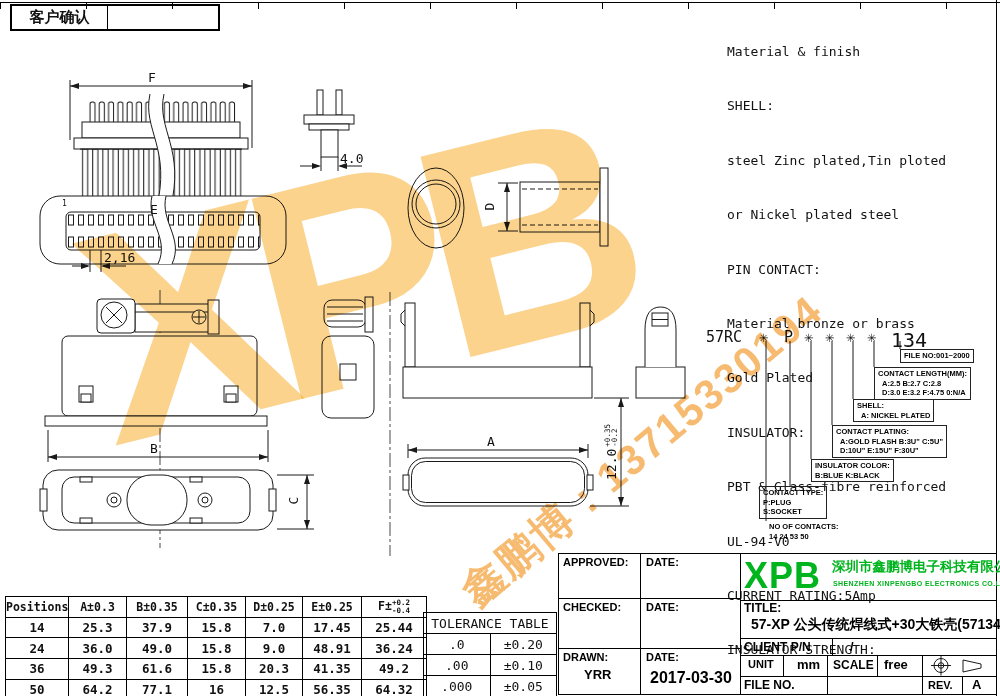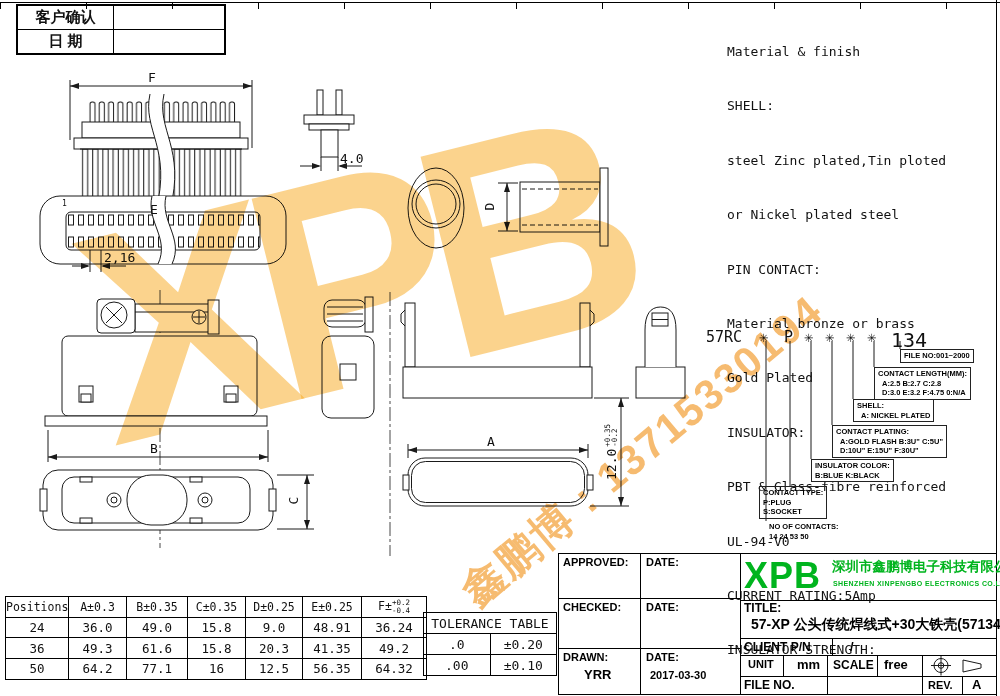--- a/index.html
+++ b/index.html
@@ -12,21 +12,21 @@
   .green{color:#00b41e;}
   .rot{transform:rotate(-90deg);transform-origin:center center;}
   
   #material div{line-height:16.4px;font-size:13px;}
   
   .callout{position:absolute;border:1px solid #222;padding:1px 3px;
            font:bold 7.5px "Liberation Sans",sans-serif;line-height:9.5px;white-space:nowrap;color:#000;}
   
   table{border-collapse:collapse;table-layout:fixed;}
   #pos-table{width:414px;font-size:12.5px;}
-  #pos-table th,#pos-table td{border:1px solid #000;height:19.7px;text-align:center;padding:0;font-weight:normal;}
+  #pos-table th,#pos-table td{border:1px solid #000;height:19.7px;text-align:center;padding:0;font-weight:bold;}
   #pos-table th{font-size:11.5px;}
   .stack{display:inline-flex;flex-direction:column;font-size:7.5px;line-height:7.5px;vertical-align:middle;text-align:left;}
   #tol-table{width:134px;font-size:13px;}
   #tol-table td{border:1px solid #000;height:20px;text-align:center;padding:0;}
   #tol-table .tol-title{height:20px;}
   #confirm-table{width:205px;font-size:15px;border:2px solid #000;}
   #confirm-table td{border:1px solid #000;height:23px;padding:0;text-align:center;
       font-family:"Liberation Sans",sans-serif;font-weight:bold;}
   
   .tbl{font-family:"Liberation Sans",sans-serif;font-weight:bold;font-size:11px;color:#000;white-space:nowrap;}
@@ -230,29 +230,25 @@
 
     <g>
       <circle cx="941" cy="665.5" r="7"></circle>
         <circle cx="941" cy="665.5" r="2.8"></circle>
       <line x1="931" y1="665.5" x2="951" y2="665.5"></line>
         <line x1="941" y1="655.5" x2="941" y2="675.5"></line>
       <path d="M963,660 L981,664 L981,668 L963,672 Z"></path>
     </g>
   </svg>
 
-  <table id="confirm-table" class="abs" style="left:16px;top:4px">
+  <table id="confirm-table" class="abs" style="left:10px;top:4px">
     <tbody>
         <tr>
       <td style="width:95px">客户确认</td>
       <td style="width:110px"></td>
-    </tr>
-    <tr>
-      <td>日  期</td>
-      <td></td>
     </tr>
   </tbody>
     </table>
 
   <div id="material" class="abs cad" style="left:727px;top:6px">
     <div>Material &amp; finish</div>
     <div>SHELL:</div>
     <div>steel Zinc plated,Tin ploted</div>
     <div>or Nickel plated steel</div>
     <div>PIN CONTACT:</div>
@@ -340,20 +336,29 @@
       <th style="width:56px">D±0.25</th>
       <th style="width:58px">E±0.25</th>
       <th style="width:64px">
         <span>F±</span><span class="stack">
               <span>+0.2</span>
               <span>-0.4</span>
             </span>
       </th>
     </tr>
     <tr>
+      <td>14</td>
+      <td>25.3</td>
+      <td>37.9</td>
+      <td>15.8</td>
+      <td>7.0</td>
+      <td>17.45</td>
+      <td>25.44</td>
+    </tr>
+    <tr>
       <td>24</td>
       <td>36.0</td>
       <td>49.0</td>
       <td>15.8</td>
       <td>9.0</td>
       <td>48.91</td>
       <td>36.24</td>
     </tr>
     <tr>
       <td>36</td>
@@ -381,20 +386,24 @@
         <tr>
           <td colspan="2" class="tol-title">TOLERANCE  TABLE</td>
         </tr>
     <tr>
       <td style="width:52px">.0</td>
       <td style="width:82px">±0.20</td>
     </tr>
     <tr>
       <td>.00</td>
       <td>±0.10</td>
+    </tr>
+    <tr>
+      <td>.000</td>
+      <td>±0.05</td>
     </tr>
   </tbody>
     </table>
 
   <div>
     <div class="ln" style="left:558px;top:553px;width:438px;height:1px"></div>
     <div class="ln" style="left:558px;top:694px;width:438px;height:1px"></div>
     <div class="ln" style="left:558px;top:553px;width:1px;height:142px"></div>
     <div class="ln" style="left:640px;top:553px;width:1px;height:142px"></div>
     <div class="ln" style="left:740px;top:553px;width:1px;height:142px"></div>
@@ -411,21 +420,21 @@
     <div class="ln" style="left:922px;top:655px;width:1px;height:39px"></div>
     <div class="ln" style="left:962px;top:676px;width:1px;height:18px"></div>
 
     <div class="abs tbl" style="left:563px;top:556px">APPROVED:</div>
     <div class="abs tbl" style="left:646px;top:556px">DATE:</div>
     <div class="abs tbl" style="left:563px;top:601px">CHECKED:</div>
     <div class="abs tbl" style="left:646px;top:601px">DATE:</div>
     <div class="abs tbl" style="left:563px;top:651px">DRAWN:</div>
     <div class="abs tbl" style="left:646px;top:651px">DATE:</div>
     <div class="abs tbl" style="left:584px;top:667px;font-size:13px">YRR</div>
-    <div class="abs tbl" style="left:650px;top:669px;font-size:11px">2017-03-30</div>
+    <div class="abs tbl" style="left:650px;top:669px;font-size:16px">2017-03-30</div>
 
     <div class="abs bold green" style="left:744px;top:556px;font-size:36px;font-weight:900;letter-spacing:1px;line-height:40px">XPB</div>
     <div class="abs bold green" style="left:832px;top:558px;font-size:13.5px">深圳市鑫鹏博电子科技有限公司</div>
     <div class="abs bold green" style="left:833px;top:580px;font-size:7px;letter-spacing:.4px">SHENZHEN XINPENGBO ELECTRONICS CO.LTD</div>
 
     <div class="abs tbl" style="left:744px;top:601px;font-size:12px">TITLE:</div>
     <div class="abs tbl" style="left:751px;top:616px;font-size:14px">57-XP 公头传统焊线式+30大铁壳(57134)</div>
     <div class="abs tbl" style="left:744px;top:640px;font-size:12px">CLIENT P/N</div>
     <div class="abs tbl" style="left:850px;top:639px;font-size:13px">/</div>
     <div class="abs tbl" style="left:748px;top:658px;font-size:11px">UNIT</div>

